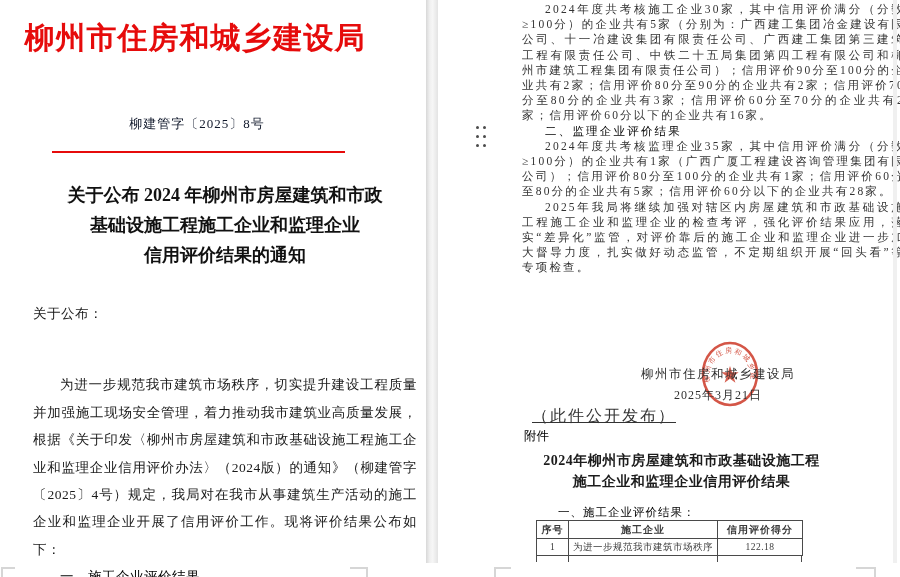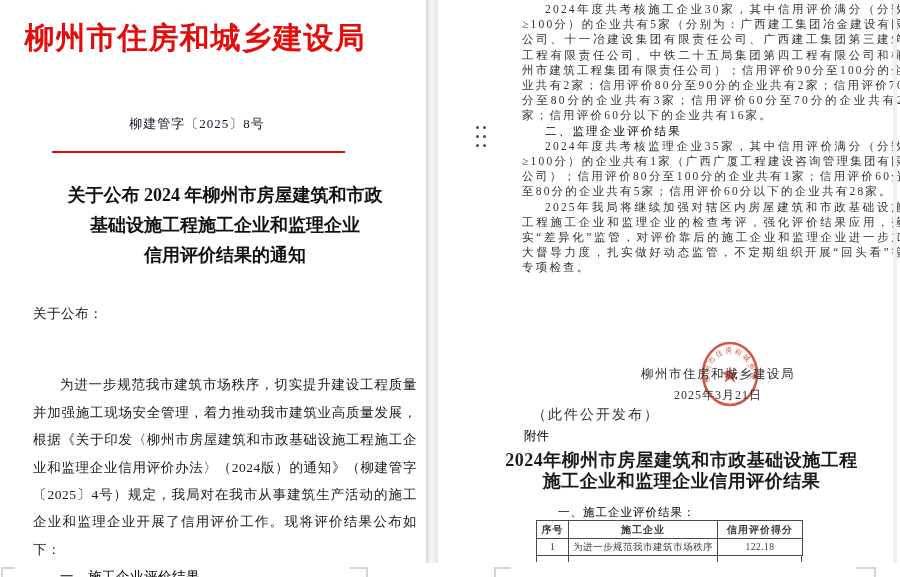--- a/index.html
+++ b/index.html
@@ -35,25 +35,25 @@
   .p2-flow p { text-indent:2em; text-align:justify; }
   .attach-note { margin-top:13px; line-height:21px; text-align:left; }
   .attach-line1 { padding-left:46px; }
   .attach-line2 { padding-left:93px; }
 
   .seal { position:absolute; left:262px; top:340px; width:60px; height:68px; }
   .issuer-name { position:absolute; top:366px; left:150px; width:260px; text-align:center;
                  font-size:12.5px; letter-spacing:1.5px; color:#2e2e2e; }
   .issue-date  { position:absolute; top:387px; left:150px; width:260px; text-align:center;
                  font-size:12px; letter-spacing:1px; color:#2e2e2e; }
-  .release-note { position:absolute; top:406px; left:94px; font-size:14px;
-                  letter-spacing:2px; color:#333333; }
+  .release-note { position:absolute; top:406px; left:94px; font-size:16px;
+                  letter-spacing:2px; color:#333333;text-decoration:underline; }
   .appendix-label { position:absolute; top:428px; left:86px; font-size:12.5px; }
   .appendix-title { position:absolute; top:450px; left:52px; width:383px; text-align:center;
-                    font-size:18px; font-weight:700; color:#1c1c1c; line-height:21px; letter-spacing:0.5px; }
+                    font-size:14px; font-weight:700; color:#1c1c1c; line-height:21px; letter-spacing:0.5px; }
   .appendix-sec-heading { position:absolute; top:505px; left:120px; font-size:11.5px; letter-spacing:1px; }
 
   table.results { position:absolute; top:520px; left:98px; width:266px; border-collapse:collapse;
                   table-layout:fixed; }
   table.results th, table.results td { border:1px solid #4a4a4a; text-align:center;
                   overflow:hidden; white-space:nowrap; color:#3a3a3a; }
   table.results th { height:18px; font-size:10px; font-weight:700; letter-spacing:1px; }
   table.results td { height:17px; font-size:9.5px; letter-spacing:0.5px; }
   .col-no { width:32px; } .col-company { width:149px; } .col-score { width:85px; }
   .row-stub { position:absolute; width:1px; height:6px; background:#4a4a4a; top:556px; }

